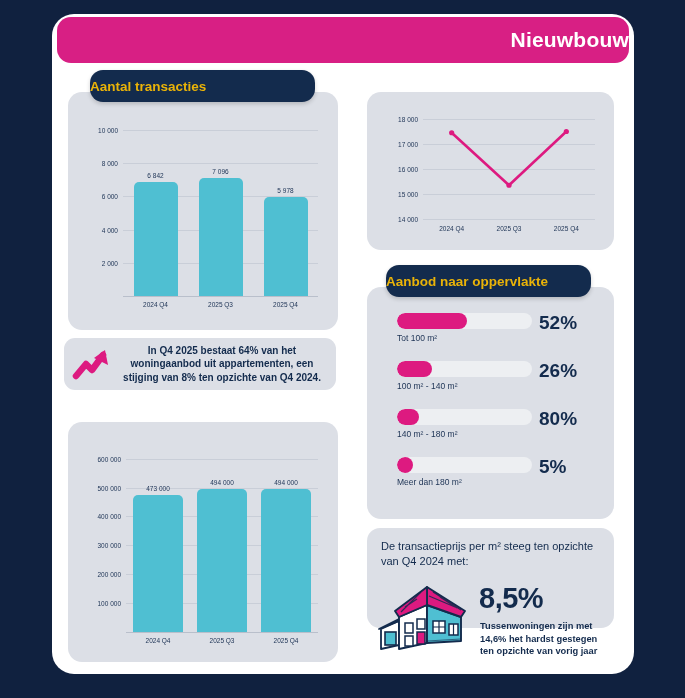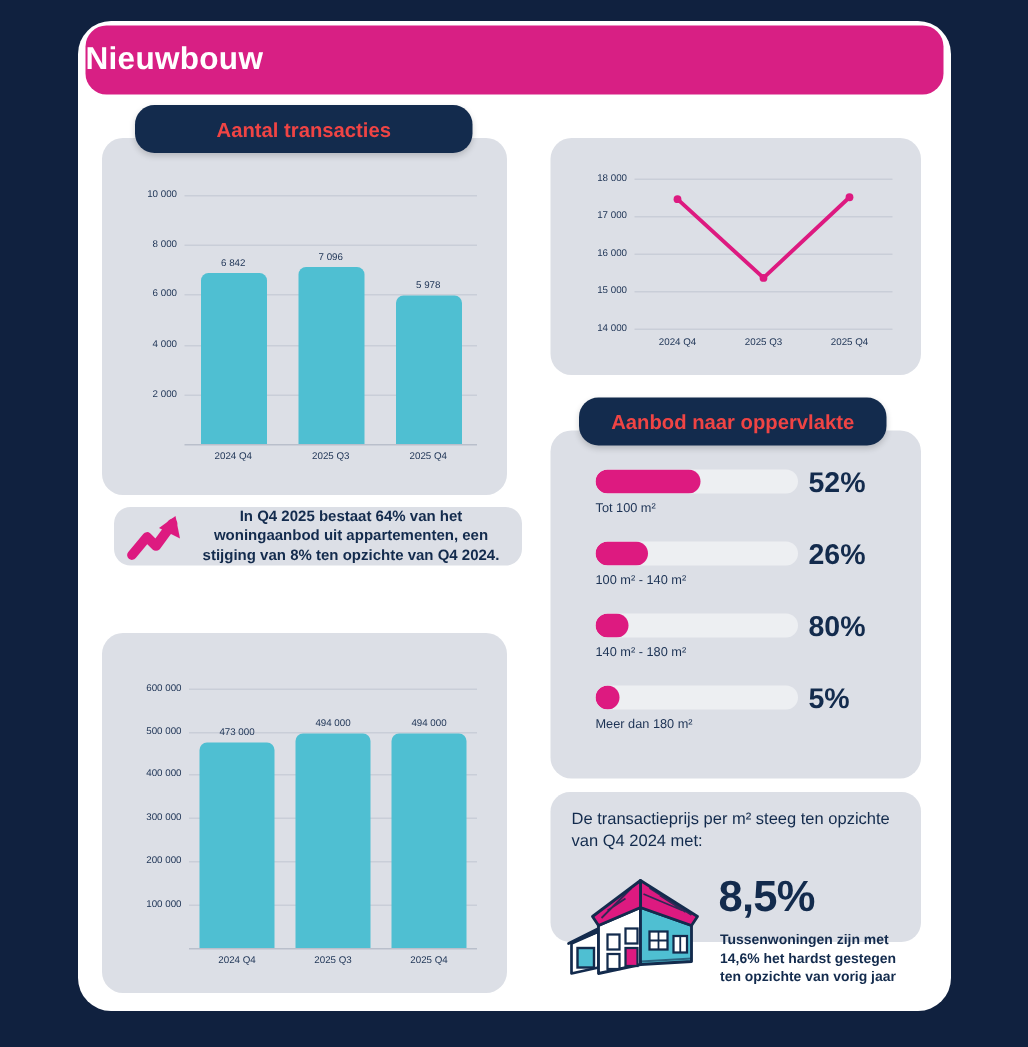--- a/index.html
+++ b/index.html
@@ -14,31 +14,31 @@
   
   .panel{
     position:absolute;left:52px;top:14px;width:582px;height:660px;
     background:#FFFFFF;border-radius:22px;
   }
 
   
   .titlebar{
     position:absolute;left:57px;top:17px;width:572px;height:46px;
     background:#D81F84;border-radius:14px;
-    display:flex;align-items:center;justify-content:flex-start;
+    display:flex;align-items:center;justify-content:flex-end;
   }
   .titlebar-text{
     color:#FFFFFF;font-size:21px;font-weight:bold;letter-spacing:.2px;
   }
 
   
   .pill{
     background:#132B4D;border-radius:13px;
-    display:flex;align-items:center;justify-content:center;
-    color:#ef4444;font-size:13.5px;font-weight:bold;
+    display:flex;align-items:center;
+    color:#eab308;font-size:13.5px;font-weight:bold;
     box-shadow:0 2px 4px rgba(0,0,0,.18);
     position:absolute;z-index:3;
   }
 
   
   .card{
     position:absolute;background:#DCDFE6;border-radius:14px;
   }
 
   
@@ -62,21 +62,21 @@
     position:absolute;color:#1C3254;font-size:6.5px;
     text-align:center;transform:translateX(-50%);
   }
   .xlab{
     position:absolute;color:#1C3254;font-size:6.5px;
     text-align:center;transform:translateX(-50%);white-space:nowrap;
   }
 
   
   .callout{
-    position:absolute;left:76px;top:338px;width:272px;height:39px;
+    position:absolute;left:64px;top:338px;width:272px;height:52px;
     background:#DCDFE6;border-radius:11px;
     display:flex;align-items:center;
   }
   .callout-icon{width:56px;display:flex;align-items:center;justify-content:center;}
   .callout-text{
     flex:1;padding-right:12px;color:#132B4D;
     font-size:10px;font-weight:bold;line-height:1.32;text-align:center;
   }
 
   

